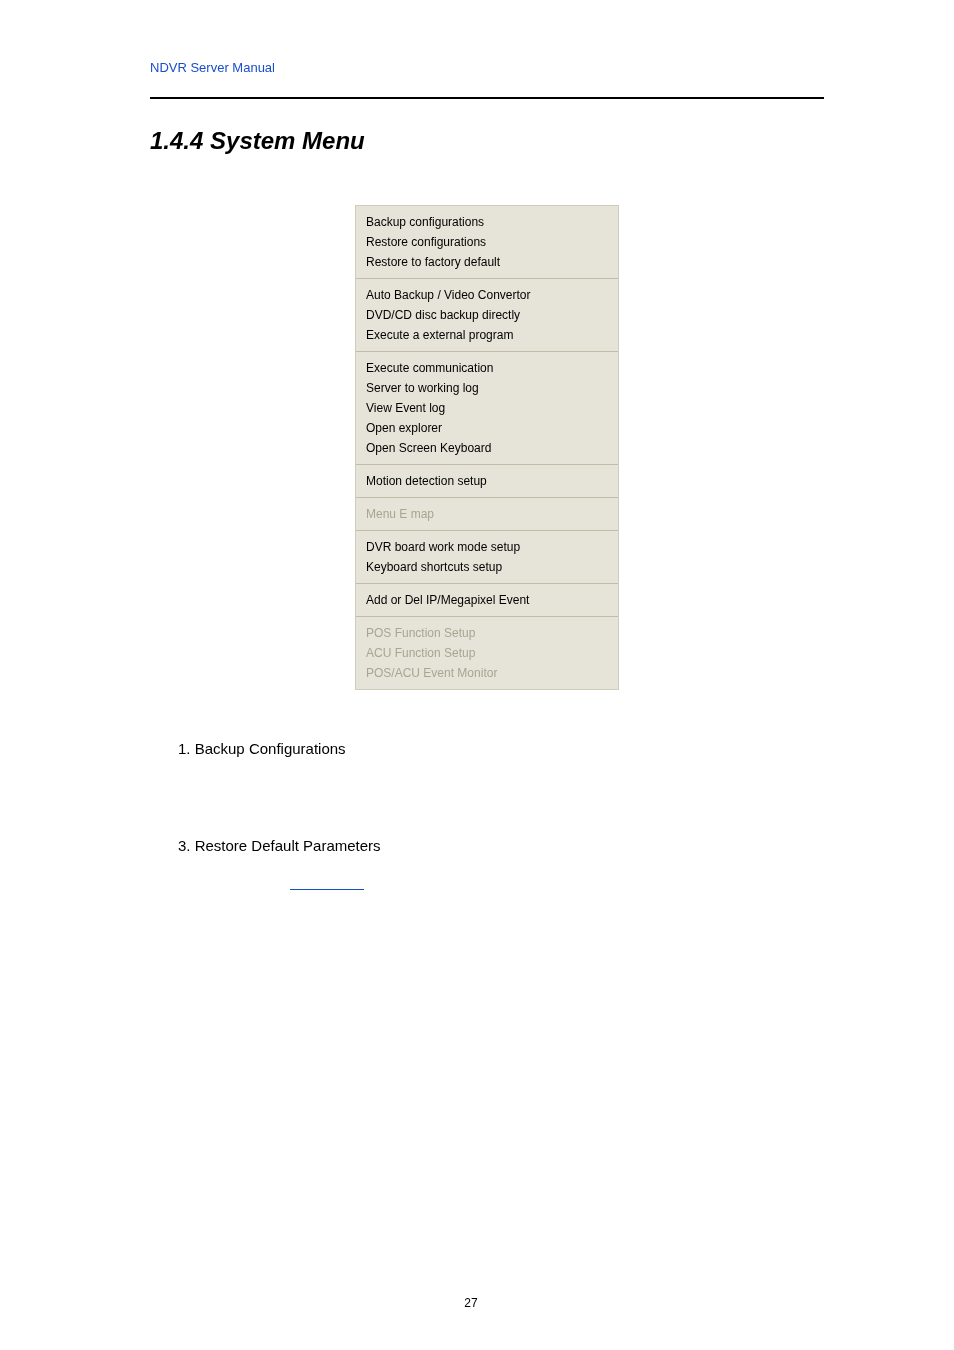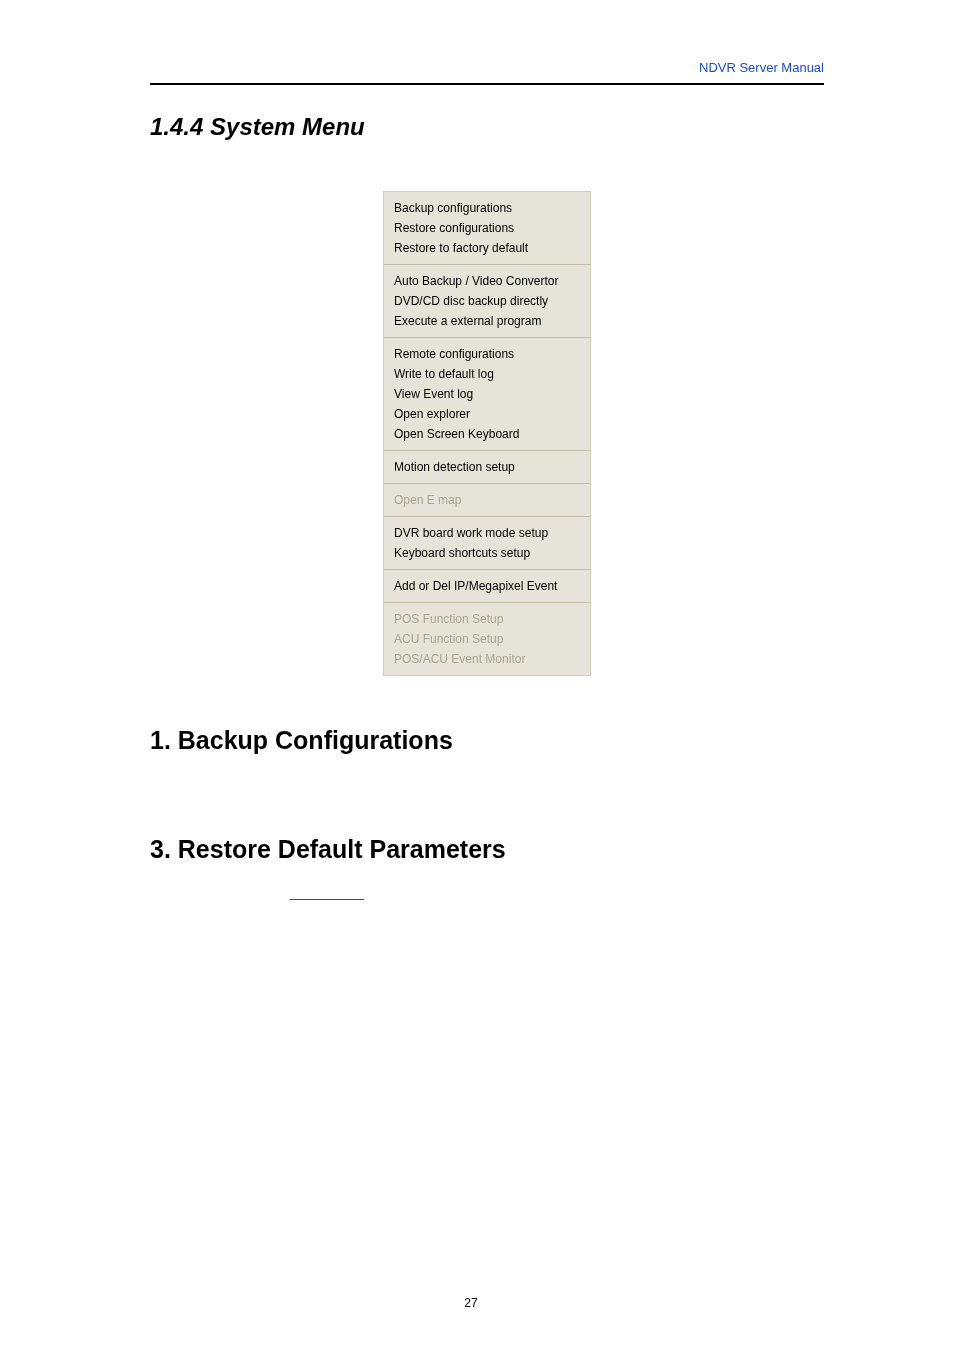--- a/index.html
+++ b/index.html
@@ -1,27 +1,27 @@
 <!DOCTYPE html>
 <html><head>
 <meta charset="utf-8">
 <style>
   * { box-sizing: border-box; margin: 0; padding: 0; }
   html, body { width: 954px; height: 1350px; background: #fff; font-family: Verdana, Geneva, sans-serif; color: #000; }
   .page { padding: 60px 130px 40px 150px; position: relative; height: 100%; }
-  .header-link { color: #1a4ec8; font-size: 13px; text-align: right; padding-bottom: 8px; }
+  .header-link { color: #1a4ec8; font-size: 13px; text-align: left; padding-bottom: 22px; }
   .header-rule { border: none; border-top: 2px solid #000; margin-bottom: 28px; }
   .h1 { font-size: 24px; font-weight: bold; margin-bottom: 50px; font-style: italic; }
   .menu-wrap { display: flex; justify-content: center; margin-bottom: 50px; }
-  .menu { width: 208px; background: #e6e4d8; border: 1px solid #d0ccba; font-family: Tahoma, Verdana, sans-serif; font-size: 12px; color: #000; }
+  .menu { width: 264px; background: #e6e4d8; border: 1px solid #d0ccba; font-family: Tahoma, Verdana, sans-serif; font-size: 12px; color: #000; }
   .menu-group { padding: 6px 10px; }
   .menu-sep { border-top: 1px solid #c2bca6; }
   .menu-item { padding: 2px 0; line-height: 16px; color: #000; }
   .menu-item.disabled { color: #a8a593; }
-  .h2 { font-size: 25px; font-weight: bold; margin-top: 44px; margin-bottom: 80px; }
+  .h2 { font-size: 15px; font-weight: normal; margin-top: 44px; margin-bottom: 80px; margin-left: 28px; }
   .h2.tight { margin-bottom: 40px; }
   .small-underline { display: inline-block; width: 74px; border-bottom: 1px solid #1a4ec8; margin-left: 140px; margin-top: -30px; margin-bottom: 18px; }
   .page-num { text-align: center; font-size: 12px; position: absolute; bottom: 40px; left: 0; right: 12px; }
 </style>
 </head>
 <body>
 
 <div class="page">
   <div class="header-link">NDVR Server Manual</div>
   <hr class="header-rule">
@@ -39,35 +39,35 @@
 
       <div class="menu-sep"></div>
       <div class="menu-group">
         <div class="menu-item">Auto Backup / Video Convertor</div>
         <div class="menu-item">DVD/CD disc backup directly</div>
         <div class="menu-item">Execute a  external  program</div>
       </div>
 
       <div class="menu-sep"></div>
       <div class="menu-group">
-        <div class="menu-item">Remote configurations</div>
-        <div class="menu-item">Write to default log</div>
+        <div class="menu-item">Execute communication</div>
+        <div class="menu-item">Server to working log</div>
         <div class="menu-item">View Event log</div>
         <div class="menu-item">Open explorer</div>
         <div class="menu-item">Open Screen Keyboard</div>
       </div>
 
       <div class="menu-sep"></div>
       <div class="menu-group">
         <div class="menu-item">Motion detection setup</div>
       </div>
 
       <div class="menu-sep"></div>
       <div class="menu-group">
-        <div class="menu-item disabled">Open E map</div>
+        <div class="menu-item disabled">Menu E map</div>
       </div>
 
       <div class="menu-sep"></div>
       <div class="menu-group">
         <div class="menu-item">DVR board work mode setup</div>
         <div class="menu-item">Keyboard shortcuts setup</div>
       </div>
 
       <div class="menu-sep"></div>
       <div class="menu-group">

